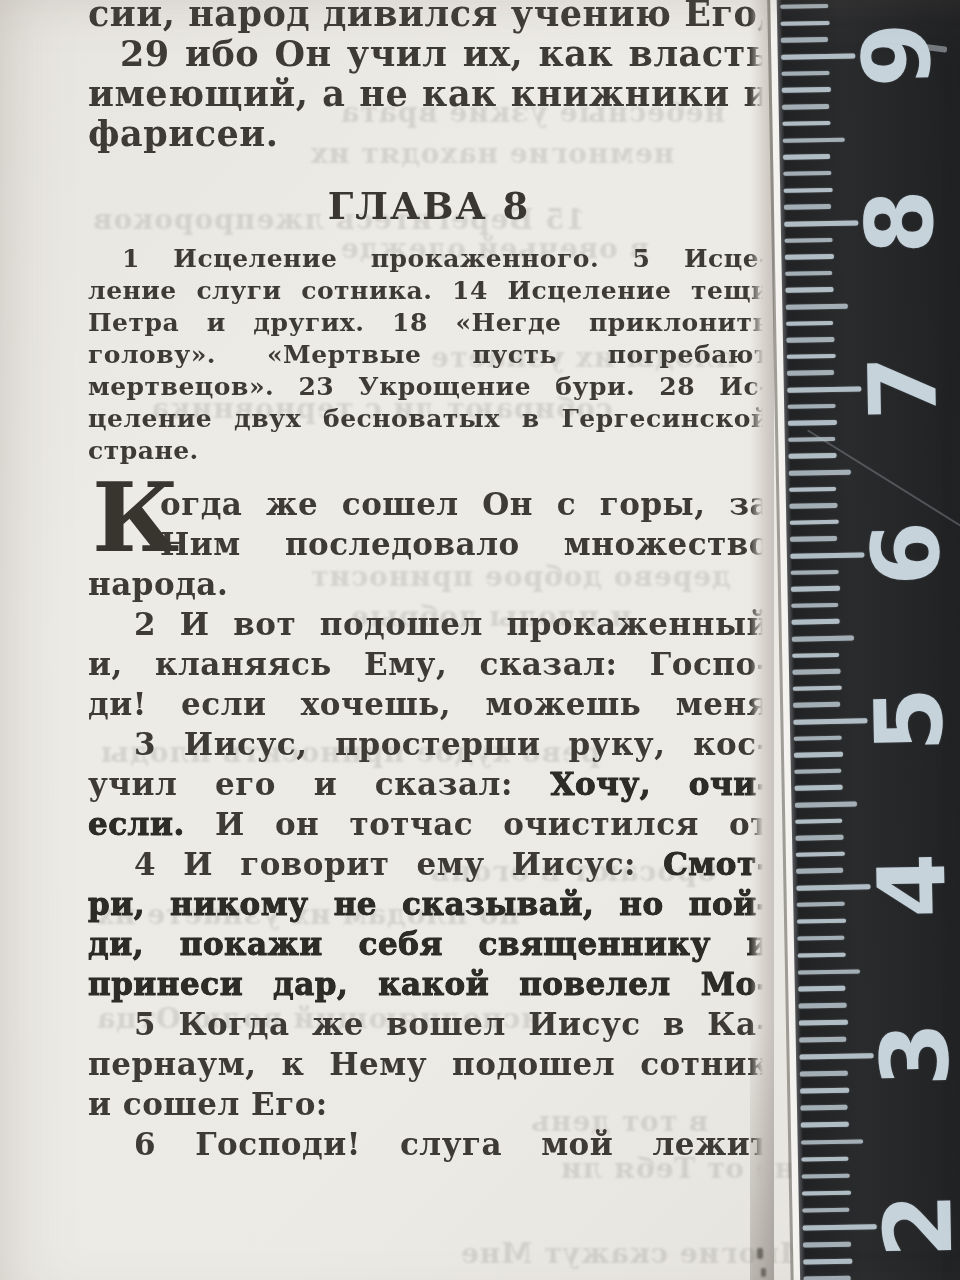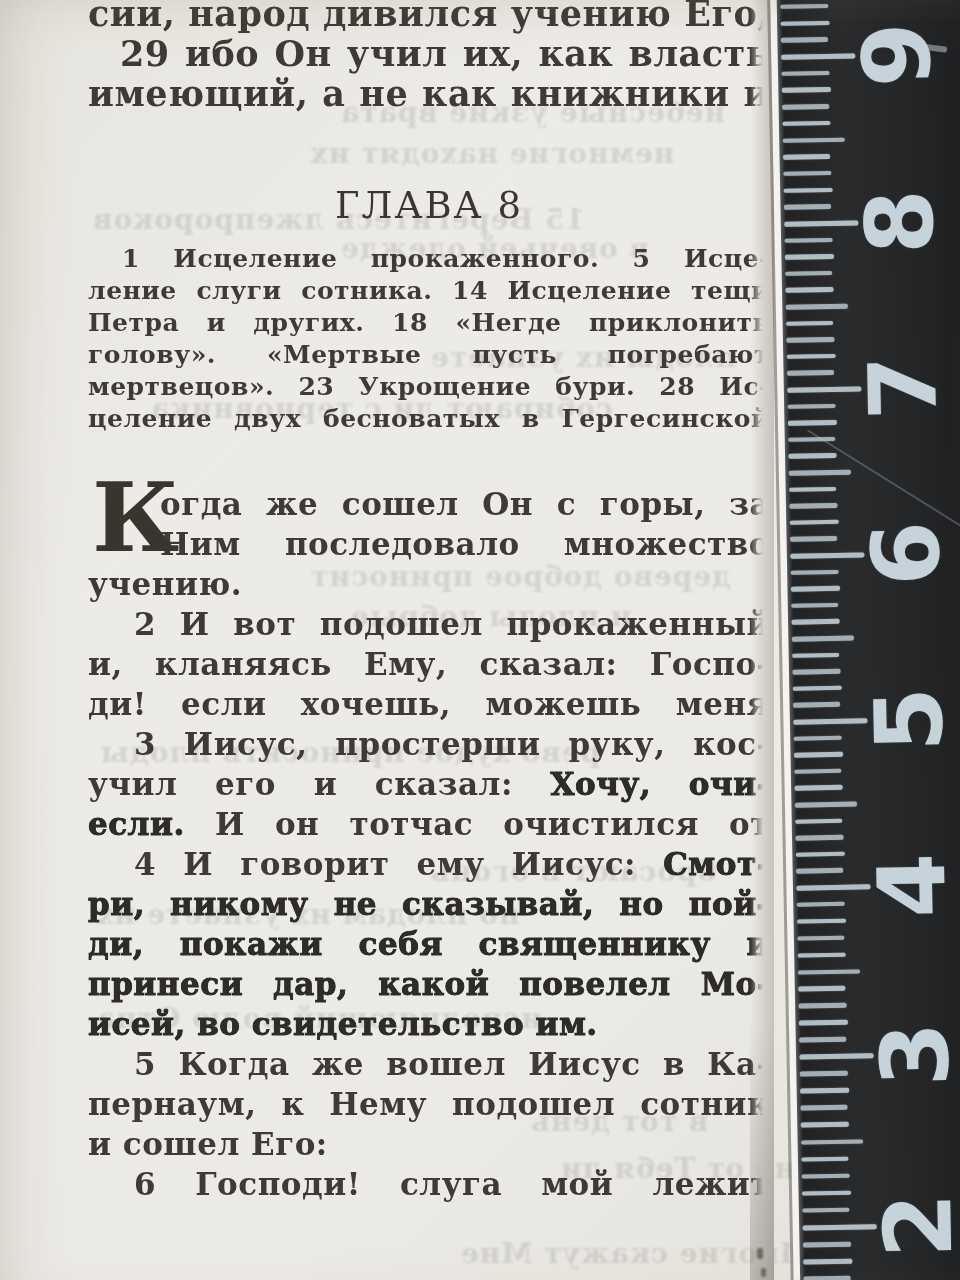--- a/index.html
+++ b/index.html
@@ -11,21 +11,21 @@
     box-shadow:inset 45px 0 70px -45px rgba(125,118,105,.28), inset 0 35px 60px -40px rgba(125,118,105,.18);}
 
   
   .tcol{position:absolute;left:88px;width:682px;color:#3e3b36;}
   .line{height:40px;line-height:40px;text-align:justify;text-align-last:justify;
     white-space:nowrap;letter-spacing:.5px;font-weight:bold;}
   .line.nojust{text-align-last:left;}
   #topBlock{top:-6px;font-size:35px;}
   #topBlock .line.ind{padding-left:32px;}
   #chapter{top:186px;height:40px;line-height:40px;text-align:center;padding-right:26px;
-    font-size:37px;font-weight:normal;letter-spacing:2px;color:#3a3733;}
+    font-size:37px;font-weight:bold;letter-spacing:2px;color:#3a3733;}
   #summary{top:243px;font-size:25px;}
   #summary .line{height:32px;line-height:32px;}
   #summary .line.ind{padding-left:34px;}
   #mainBlock{top:484px;font-size:31px;}
   #mainBlock .line.ind{padding-left:46px;}
   #mainBlock .line.dpad{padding-left:72px;}
   .christ{color:#2e2c28;-webkit-text-stroke:.9px #2e2c28;text-shadow:0 0 .5px #2e2c28;}
   #dropcap{position:absolute;left:4px;top:-2px;font-size:96px;line-height:72px;
     font-weight:bold;color:#38352f;}
 
@@ -73,49 +73,50 @@
       <div class="ghost" style="left: 96px; top: 1002px;">исполняющий волю Отца</div>
       <div class="ghost" style="left: 530px; top: 1105px;">в тот день</div>
       <div class="ghost" style="left: 560px; top: 1152px;">не от Тебя ли</div>
       <div class="ghost" style="left: 460px; top: 1237px;">22 Многие скажут Мне</div>
     </div>
 
   <div id="topBlock" class="tcol">
       <div class="line"><span>сии, народ дивился учению Его,</span></div>
       <div class="line ind"><span>29 ибо Он учил их, как власть</span></div>
       <div class="line"><span>имеющий, а не как книжники и</span></div>
+      <div class="line nojust"><span>фарисеи.</span></div>
     </div>
 
   <div id="chapter" class="tcol">ГЛАВА 8</div>
 
   <div id="summary" class="tcol">
       <div class="line ind"><span>1 Исцеление   прокаженного.   5 Исце-</span></div>
       <div class="line"><span>ление слуги сотника. 14 Исцеление тещи</span></div>
       <div class="line"><span>Петра и других. 18 «Негде приклонить</span></div>
       <div class="line"><span>голову».  «Мертвые  пусть  погребают</span></div>
       <div class="line"><span>мертвецов». 23 Укрощение бури. 28 Ис-</span></div>
       <div class="line"><span>целение двух бесноватых в Гергесинской</span></div>
+      <div class="line nojust"><span>стране.</span></div>
     </div>
 
   <div id="mainBlock" class="tcol">
     <div id="dropcap">К</div>
   <div class="line dpad"><span>огда же сошел Он с горы, за</span></div>
       <div class="line dpad"><span>Ним последовало множество</span></div>
-      <div class="line nojust"><span>учению.</span></div>
+      <div class="line nojust"><span>народа.</span></div>
       <div class="line ind"><span>2 И вот подошел прокаженный</span></div>
       <div class="line"><span>и, кланяясь Ему, сказал: Госпо-</span></div>
       <div class="line"><span>ди! если хочешь, можешь меня</span></div>
       <div class="line ind"><span>3 Иисус, простерши руку, кос-</span></div>
       <div class="line"><span>учил его и сказал: </span><span class="christ">Хочу, очи-</span></div>
       <div class="line"><span class="christ">если.</span><span> И он тотчас очистился от</span></div>
       <div class="line ind"><span>4 И говорит ему Иисус: </span><span class="christ">Смот-</span></div>
       <div class="line"><span class="christ">ри, никому не сказывай, но пой-</span></div>
       <div class="line"><span class="christ">ди, покажи себя священнику и</span></div>
       <div class="line"><span class="christ">принеси дар, какой повелел Мо-</span></div>
-      <div class="line nojust"><span class="christ">исей, во свидетельство им.</span></div>
       <div class="line ind"><span>5 Когда же вошел Иисус в Ка-</span></div>
       <div class="line"><span>пернаум, к Нему подошел сотник</span></div>
       <div class="line nojust"><span>и сошел Его:</span></div>
       <div class="line ind"><span>6 Господи!  слуга  мой  лежит</span></div>
     </div>
 
   <div id="pageedge">
     <div class="speck" style="left:7px;top:1248px;width:6px;height:11px"></div>
     <div class="speck" style="left:11px;top:1268px;width:5px;height:9px"></div>
   </div>

